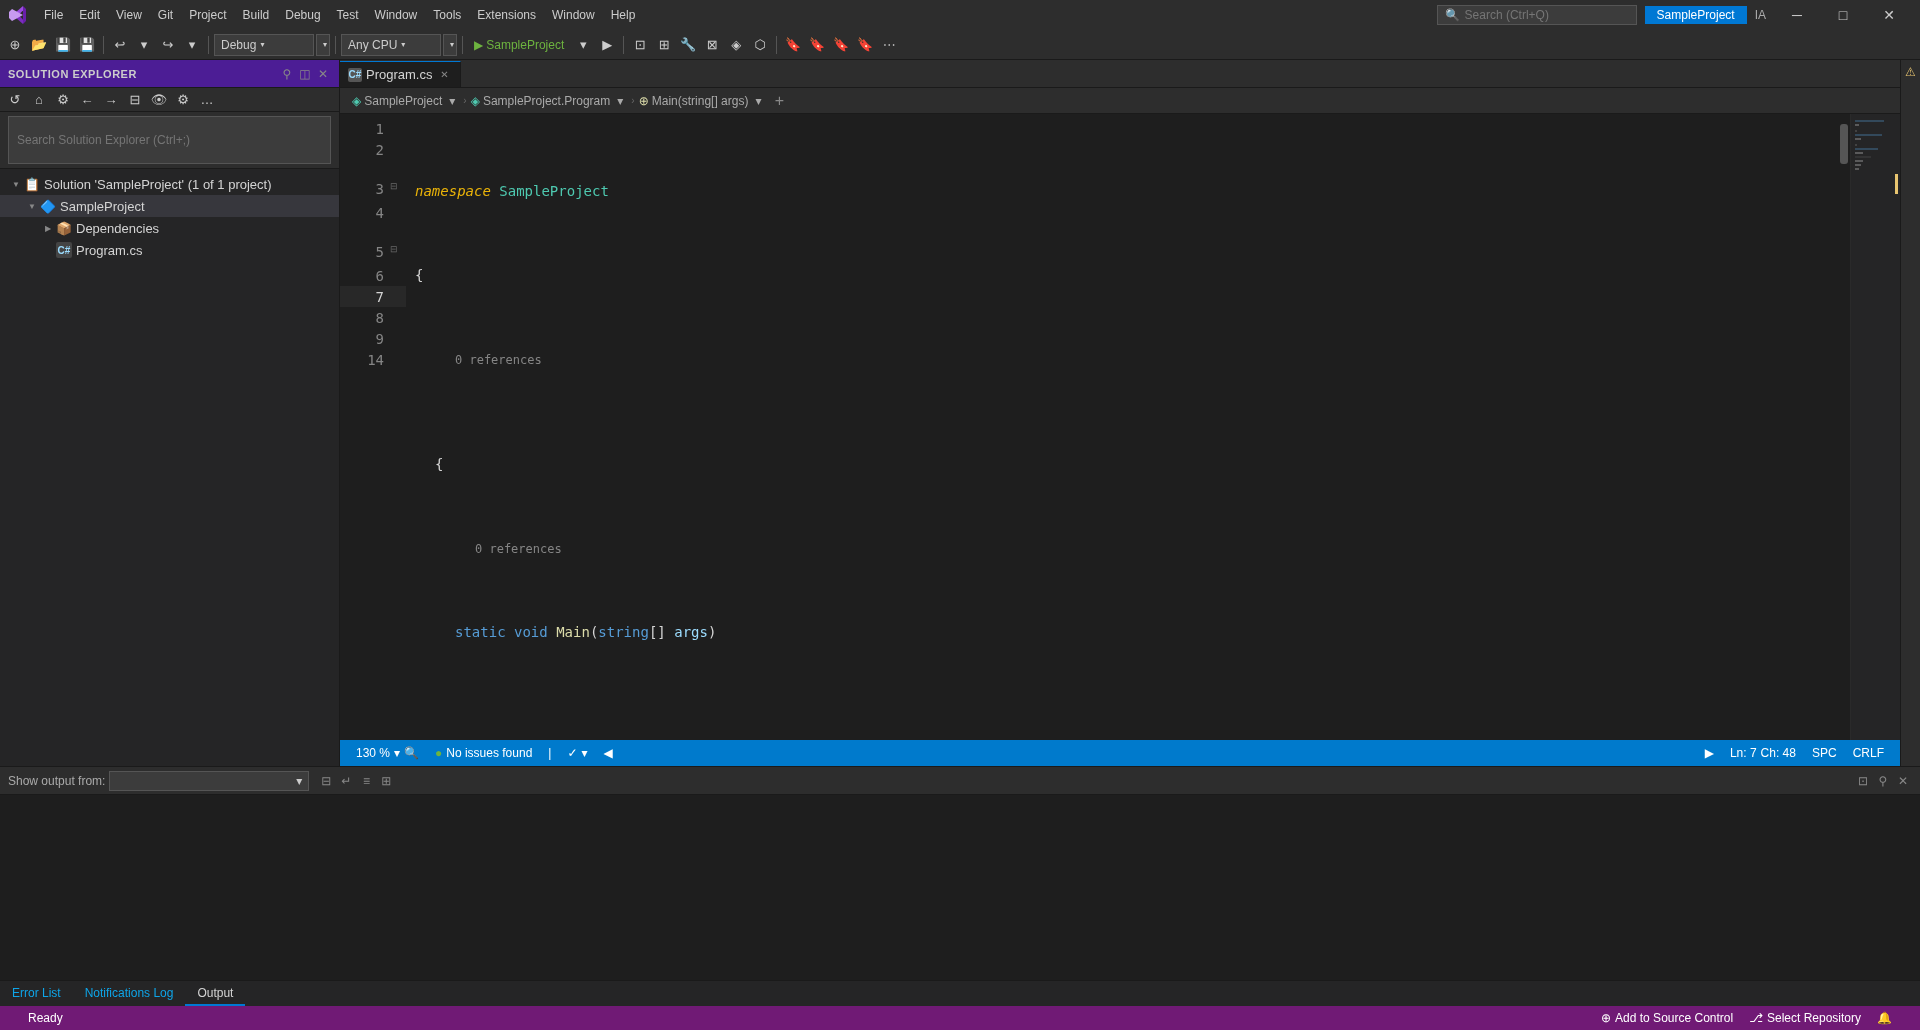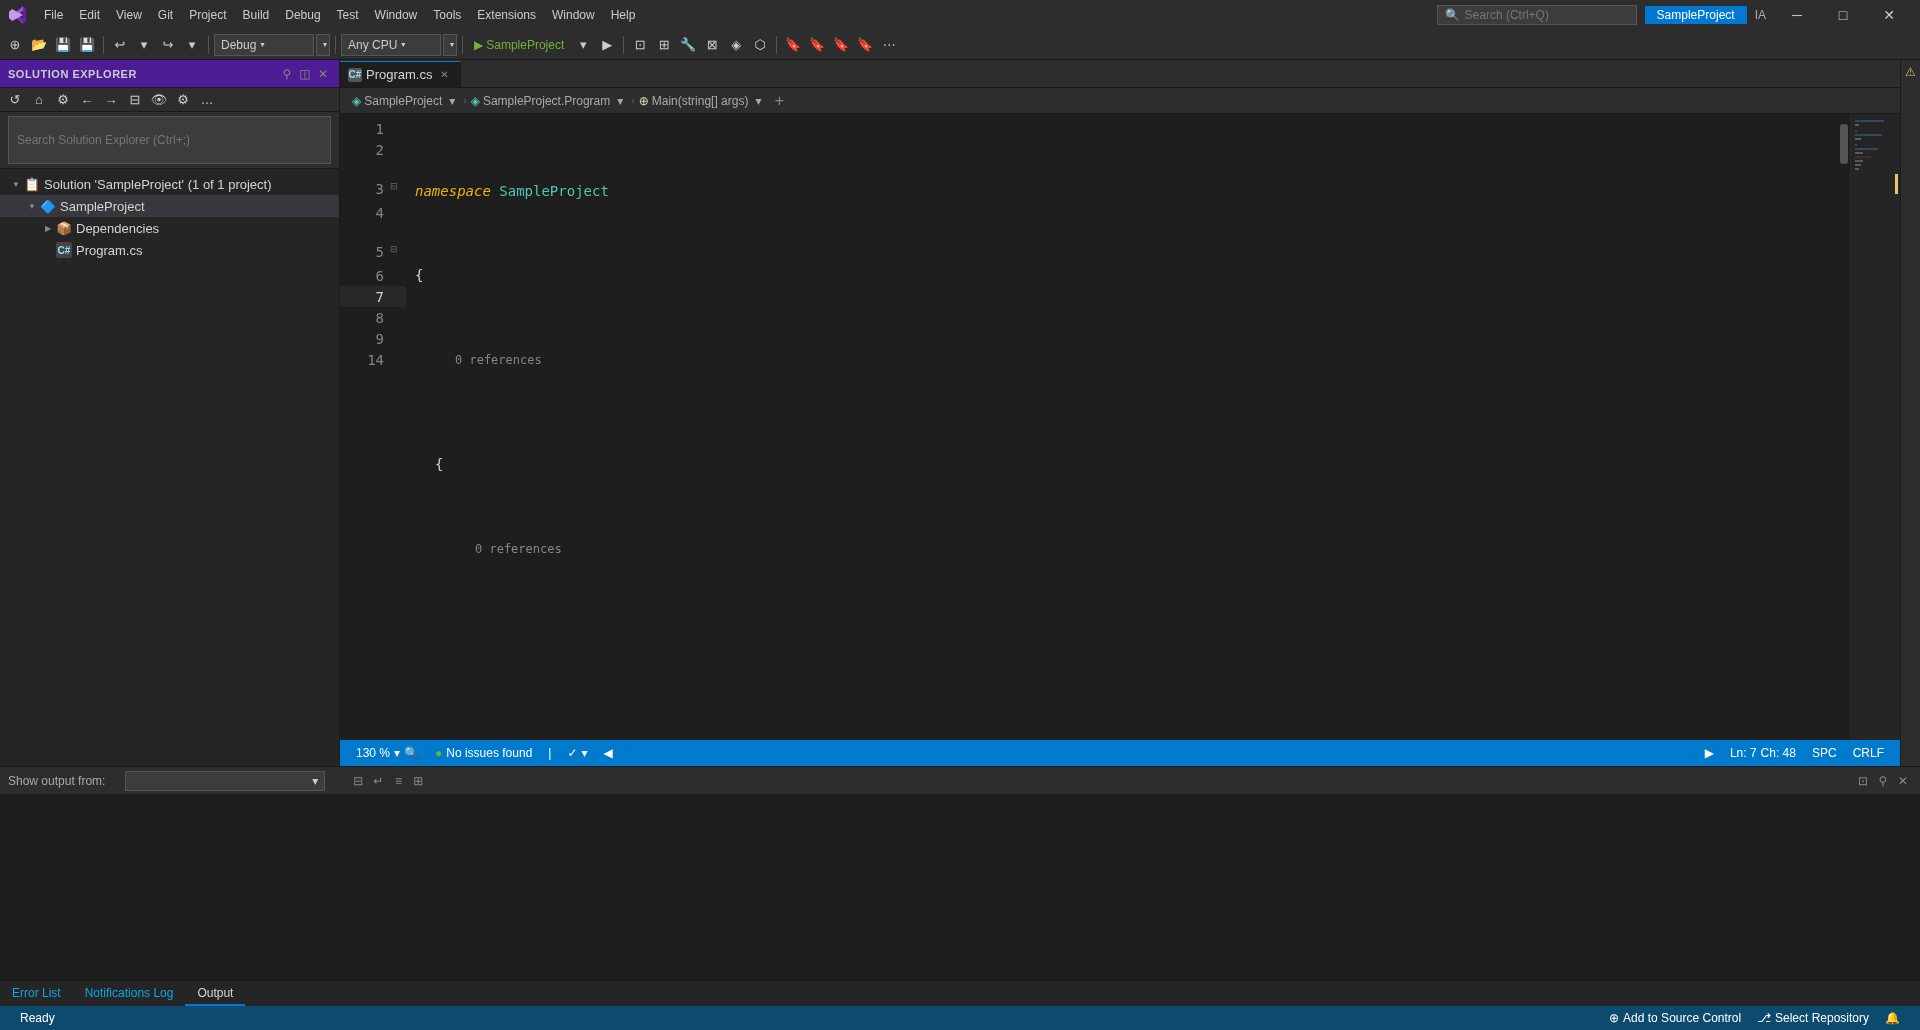--- a/index.html
+++ b/index.html
@@ -409,21 +409,21 @@
       color: #888;
       cursor: pointer;
       font-size: 12px;
     }
     .output-toolbar {
       height: 28px;
       background: #2d2d2d;
       display: flex;
       align-items: center;
       padding: 0 8px;
-      gap: 16px;
+      gap: 0;
       border-bottom: 1px solid #1a1a1a;
     }
     .output-source-label {
       font-size: 12px;
       color: #aaa;
       margin-right: 4px;
     }
     .output-dropdown {
       background: #3c3c3c;
       border: 1px solid #555;
@@ -470,24 +470,24 @@
     .notifications-panel {
       width: 20px;
       background: #2d2d2d;
       border-left: 1px solid #1a1a1a;
       flex-shrink: 0;
     }
 
     
     .status-bar {
       height: 24px;
-      background: #0c4a6e;
-      display: flex;
-      align-items: center;
-      padding: 0 12px;
+      background: #701a75;
+      display: flex;
+      align-items: center;
+      padding: 0 20px;
       gap: 0;
       flex-shrink: 0;
     }
     .status-left {
       display: flex;
       align-items: center;
       gap: 0;
     }
     .status-right {
       margin-left: auto;
@@ -748,20 +748,23 @@
         
         
         <div class="code-line">
           <span style="padding-left:20px;"><span class="punct">{</span></span>
         </div>
         
         <div style="height:21px;display:flex;align-items:center;">
           <span class="code-ref" style="padding-left:60px;">0 references</span>
         </div>
         
+        <div class="code-line">
+          <span style="padding-left:40px;"><span class="kw">static</span> <span class="kw">void</span> <span class="method">Main</span><span class="punct">(</span><span class="kw">string</span><span class="punct">[]</span> <span class="param">args</span><span class="punct">)</span></span>
+        </div>
         
         
         
         
         
         
         
         
         
         

